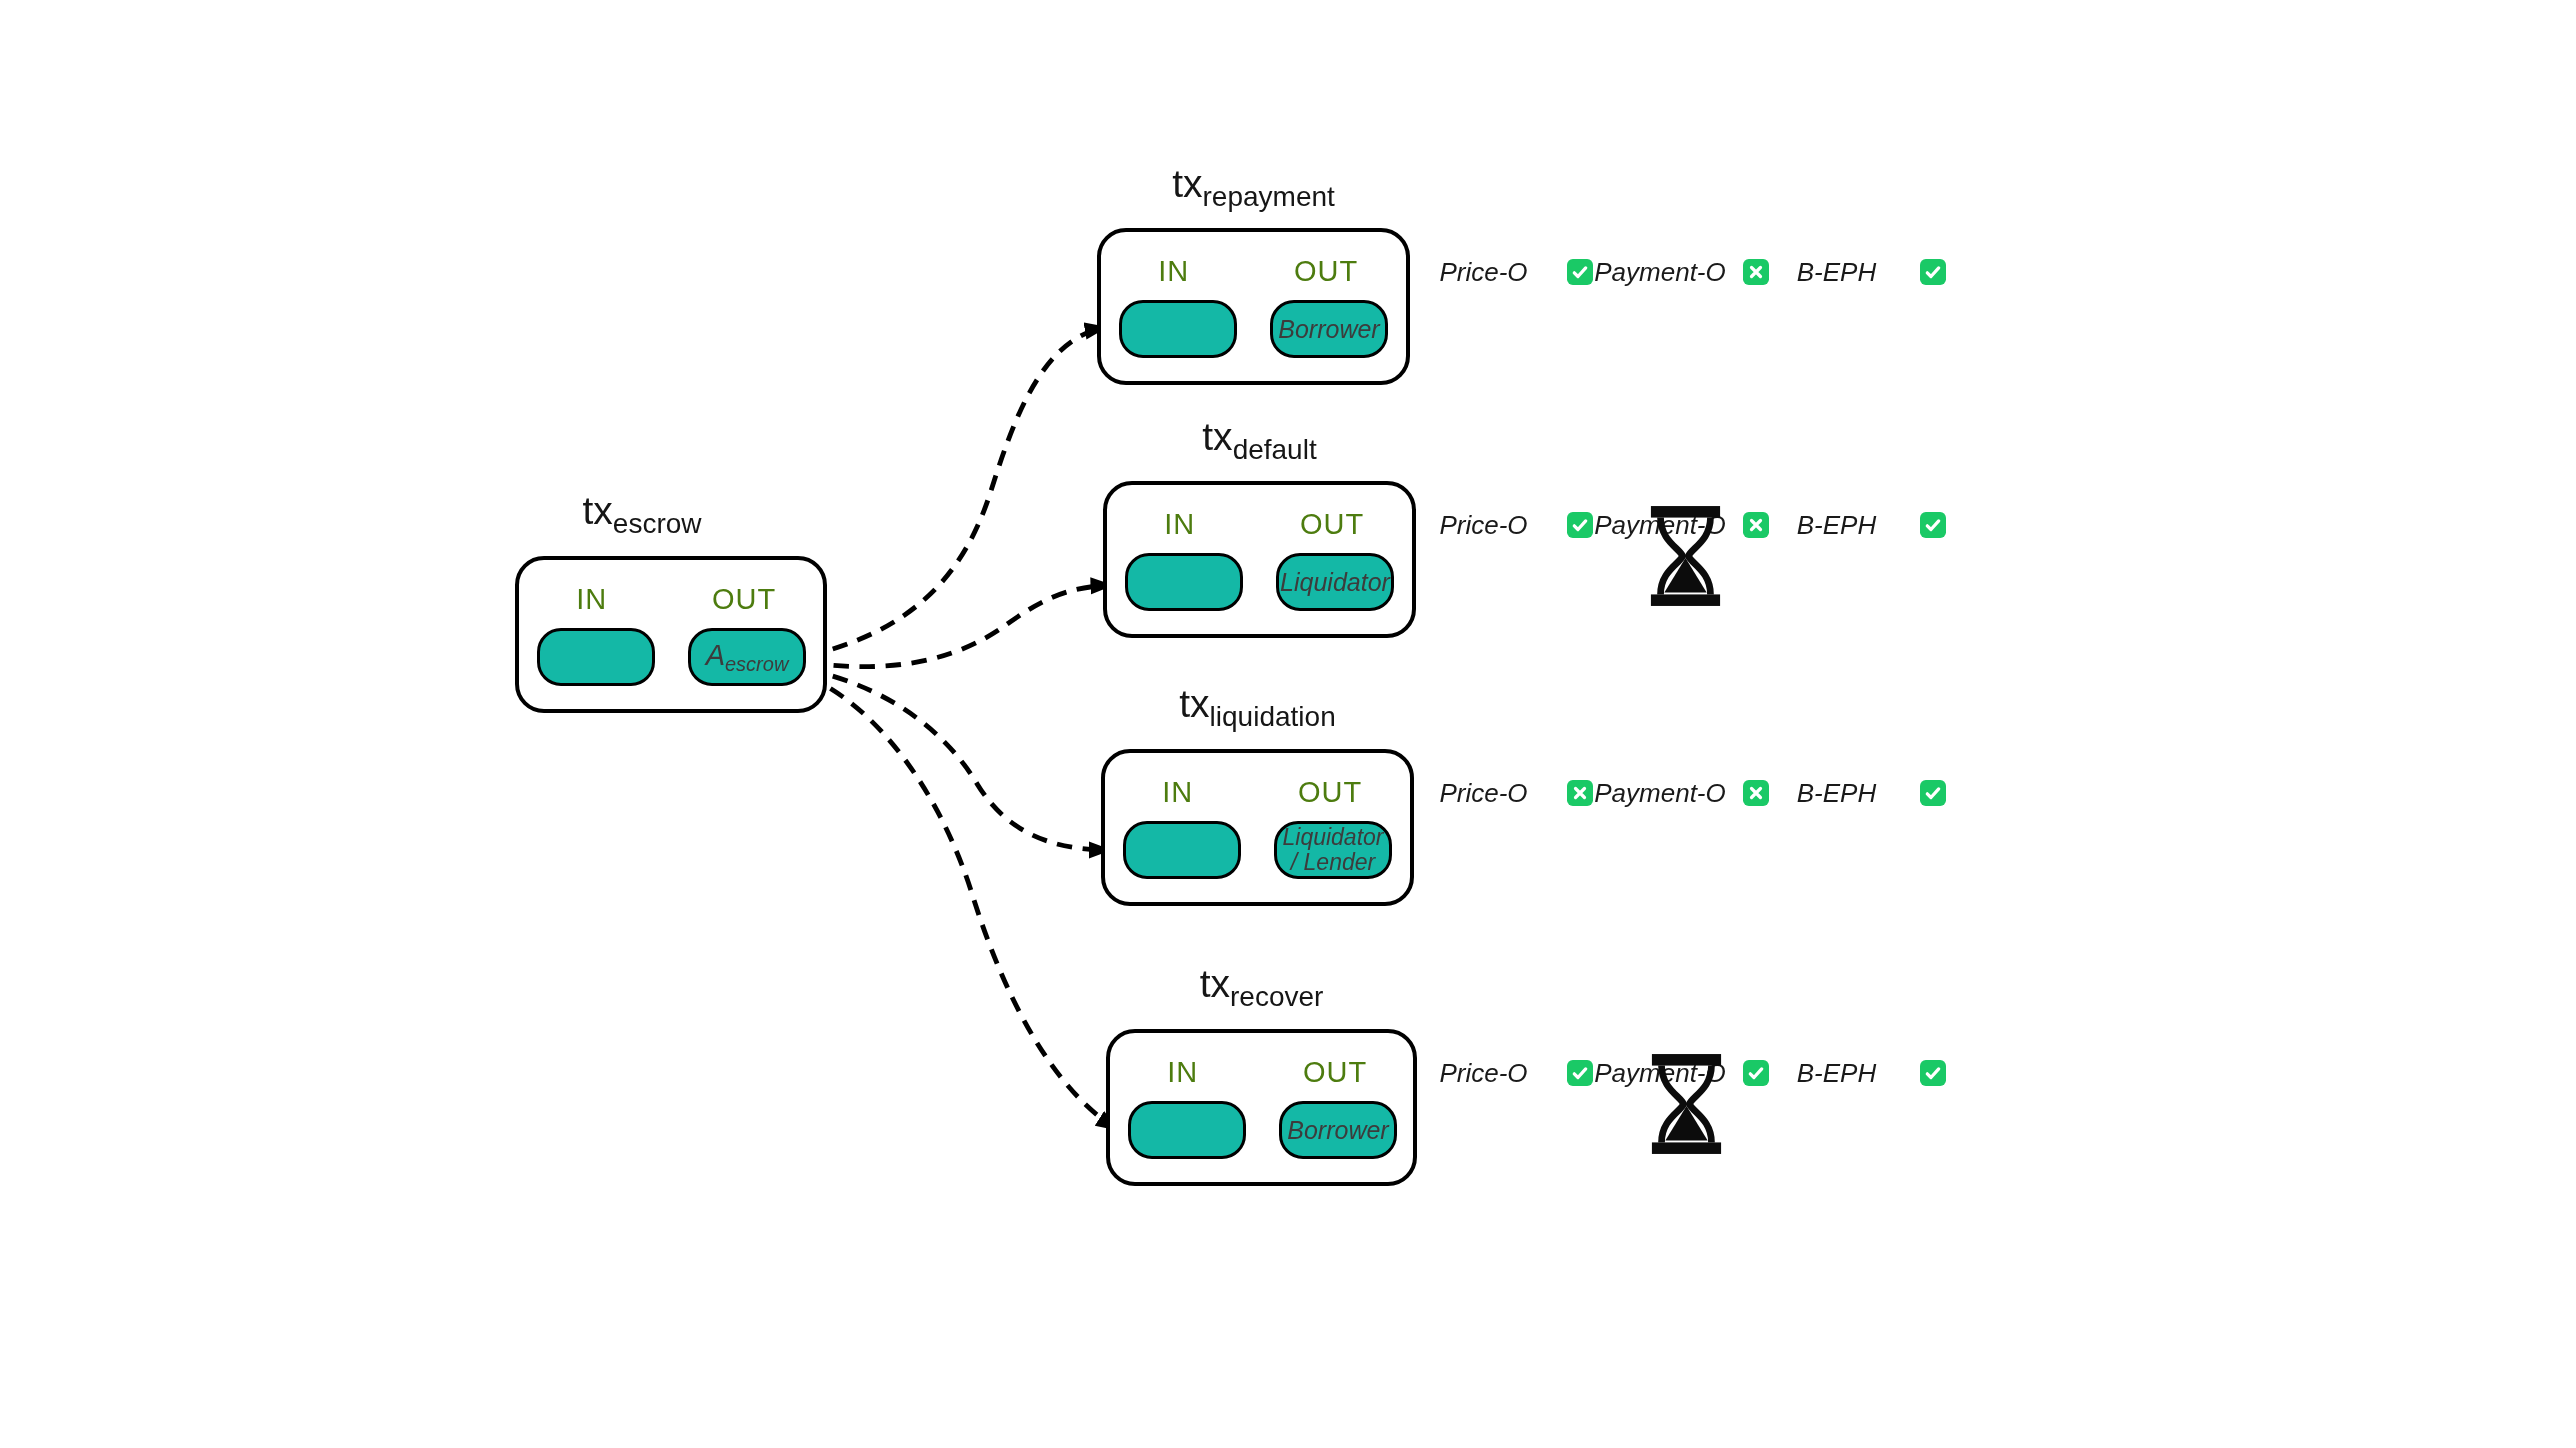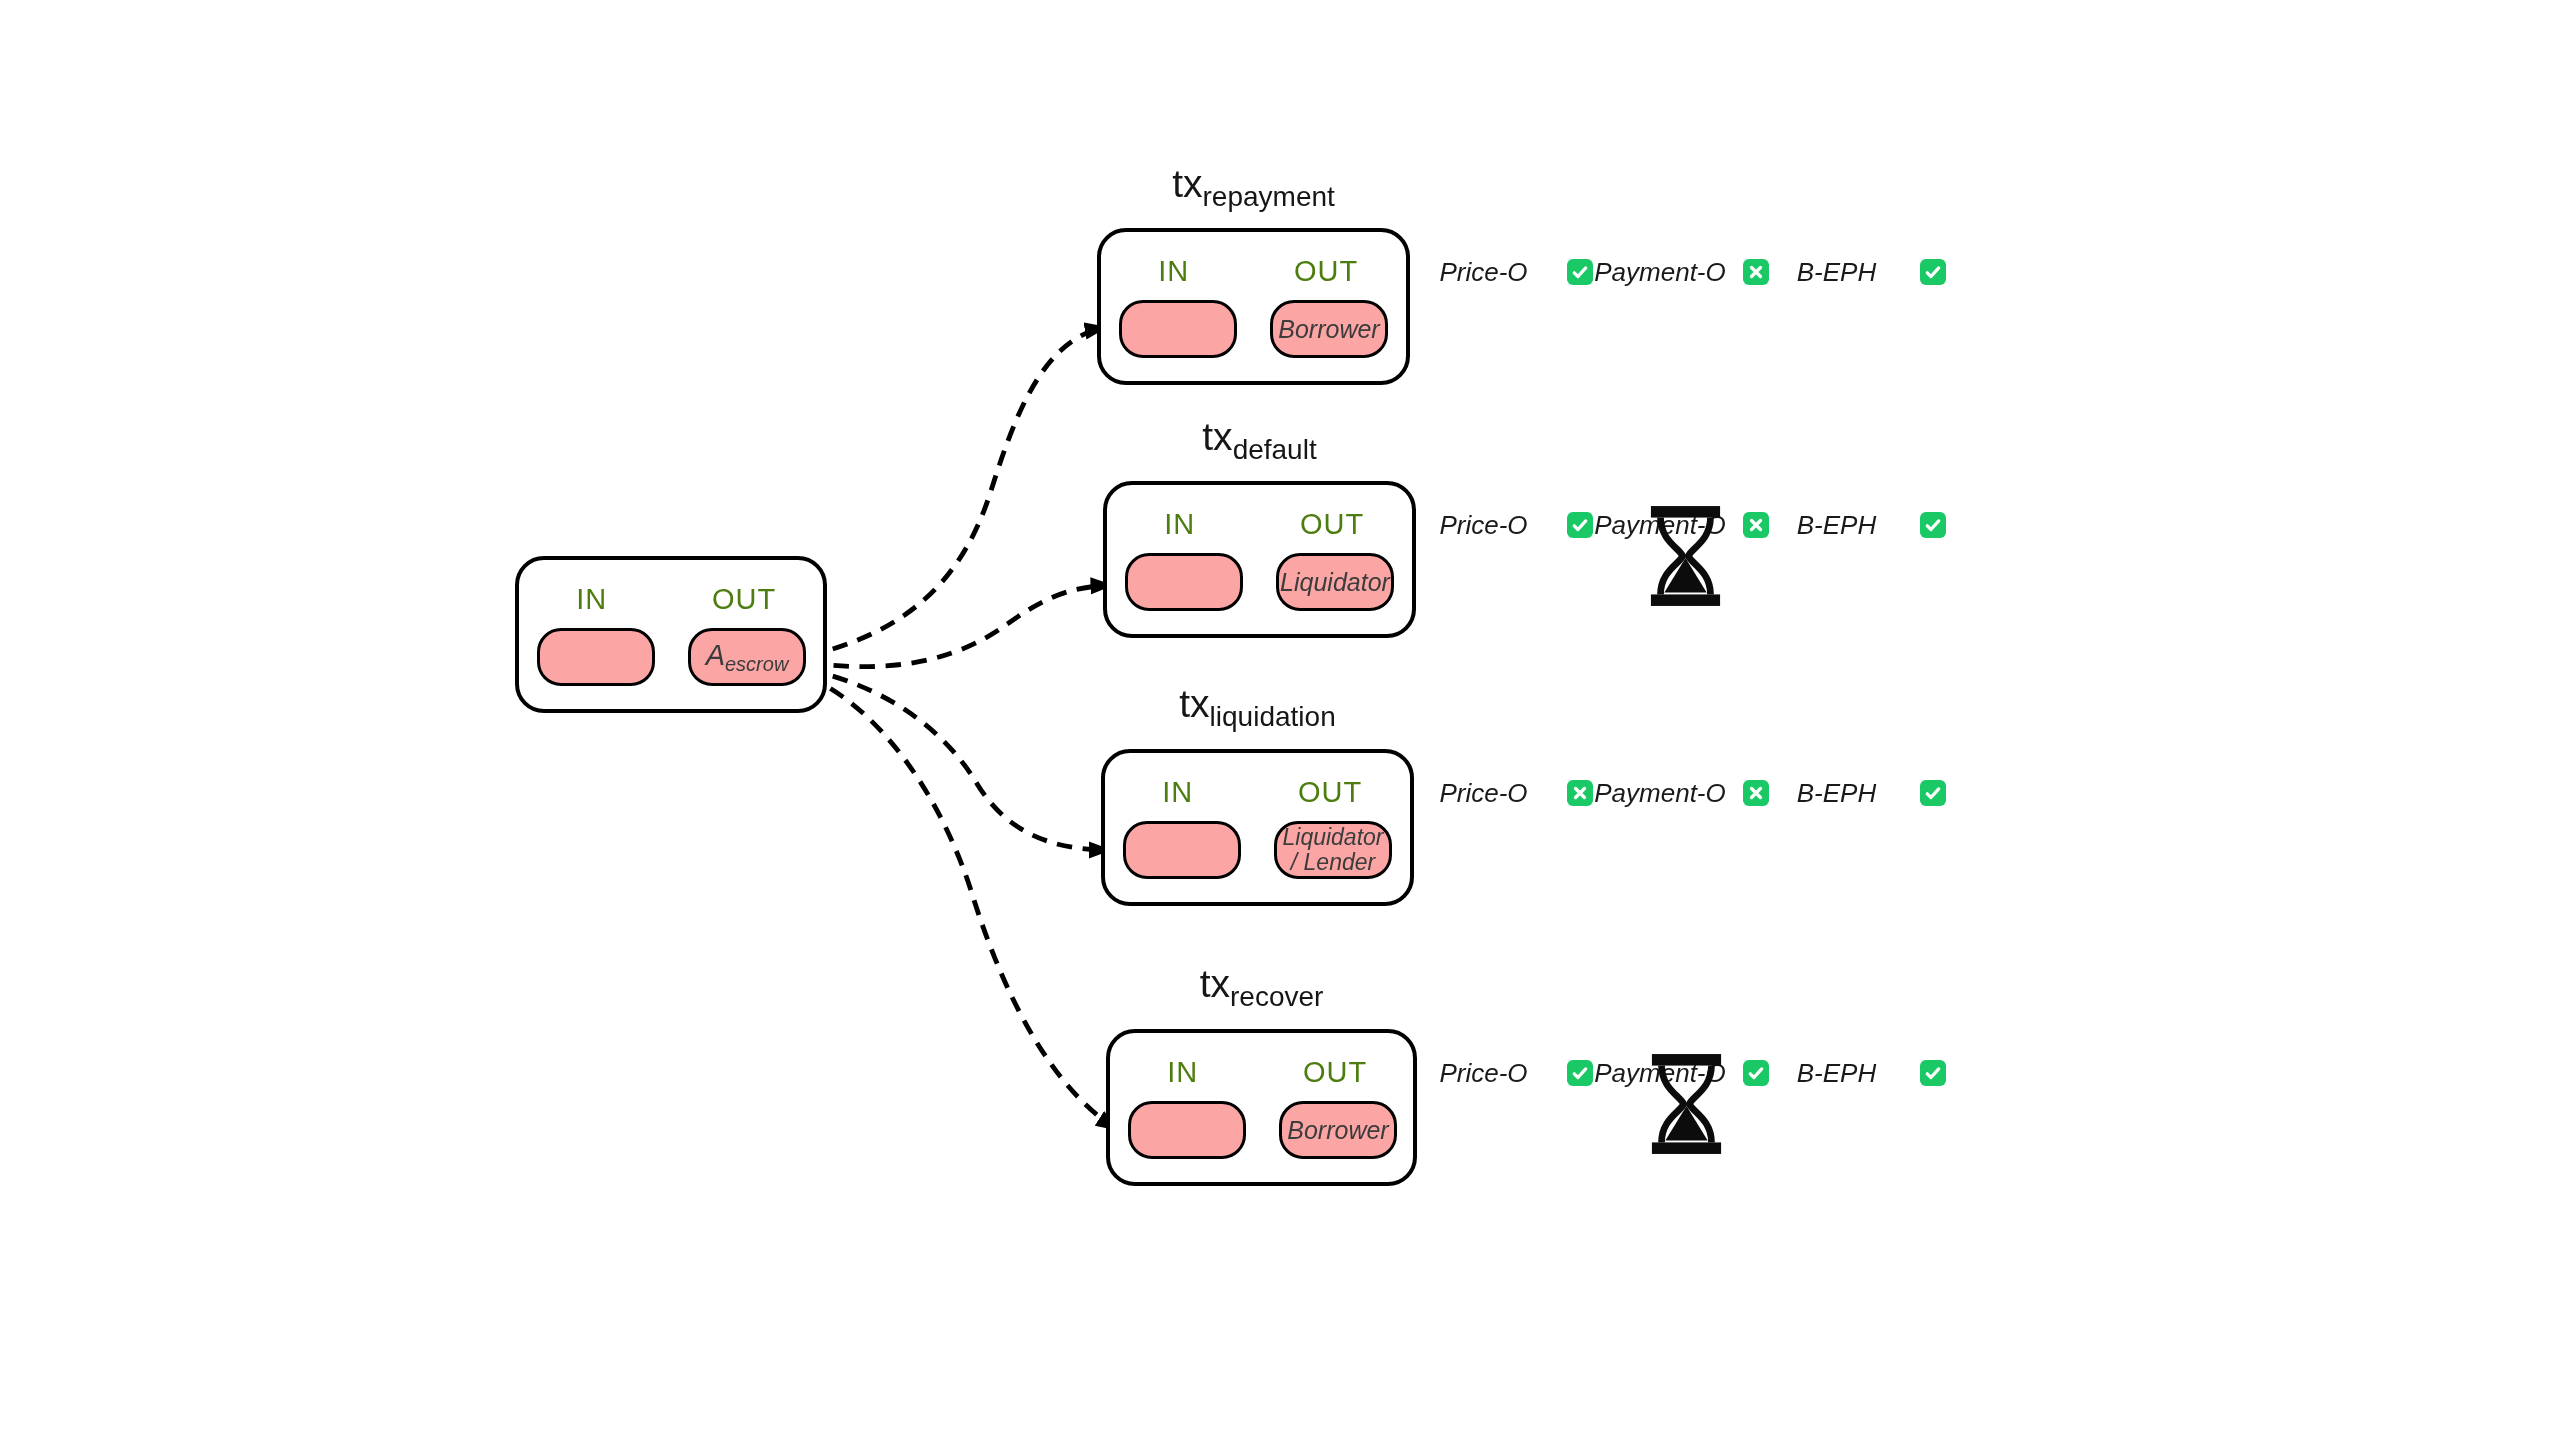--- a/index.html
+++ b/index.html
@@ -12,21 +12,21 @@
     font-size:39px;line-height:44px;white-space:nowrap}
   .tx-label .main{font-size:39px}
   .tx-label .sub{font-size:28px;vertical-align:-8.7px}
 
   .tx-box{position:absolute;width:313px;height:157px;background:#fff;
     border:4.8px solid #000;border-radius:29px}
   .io-label{position:absolute;width:126px;top:21px;text-align:center;
     font-size:29px;line-height:37px;color:#4d7c0f;letter-spacing:1px}
   .io-in{left:9.7px}
   .io-out{left:162px}
-  .slot{position:absolute;top:68px;width:118px;height:58px;background:#fca5a5;
+  .slot{position:absolute;top:68px;width:118px;height:58px;background:#14b8a6;
     border:3.9px solid #000;border-radius:24px;display:flex;flex-direction:column;
     align-items:center;justify-content:center}
   .slot-in{left:18.4px}
   .slot-out{left:169px}
   .slot-text{font-style:italic;color:#3c3c3c;font-size:25px;line-height:26px;white-space:nowrap}
   .slot-text.small{font-size:23px;line-height:25px}
   .amain{font-style:italic;color:#3c3c3c;font-size:29px}
   .asub{font-style:italic;color:#3c3c3c;font-size:20px;vertical-align:-5.8px}
 
   .conds{position:absolute;display:flex;flex-direction:row}
@@ -55,20 +55,23 @@
       </marker>
     </defs>
     <g fill="none" stroke="#000" stroke-width="5" stroke-dasharray="16 11">
       <path d="M 836 679 C 950 652, 1000 590, 1026 508 C 1050 432, 1080 350, 1144 339" marker-end="url(#ah)"></path>
       <path d="M 836 686 C 940 700, 1000 676, 1040 648 C 1076 622, 1104 607, 1150 606" marker-end="url(#ah)"></path>
       <path d="M 836 693 C 926 713, 982 762, 1012 812 C 1042 861, 1088 880, 1148 880" marker-end="url(#ah)"></path>
       <path d="M 836 700 C 912 734, 974 824, 1006 924 C 1040 1034, 1090 1127, 1156 1169" marker-end="url(#ah)"></path>
     </g>
   </svg>
 
+  <div class="tx-label" style="left:486px;top:489px;width:312px">
+    <span class="main">tx</span><span class="sub">escrow</span>
+  </div>
   <div class="tx-box" style="left:515px;top:556px;width:312px">
     <div class="io-label io-in">IN</div>
     <div class="io-label io-out">OUT</div>
     <div class="slot slot-in"></div>
     <div class="slot slot-out">
       <div><span class="amain">A</span><span class="asub">escrow</span></div>
     </div>
   </div>
 
   <div class="tx-label" style="left:1097px;top:162px;width:313px">

